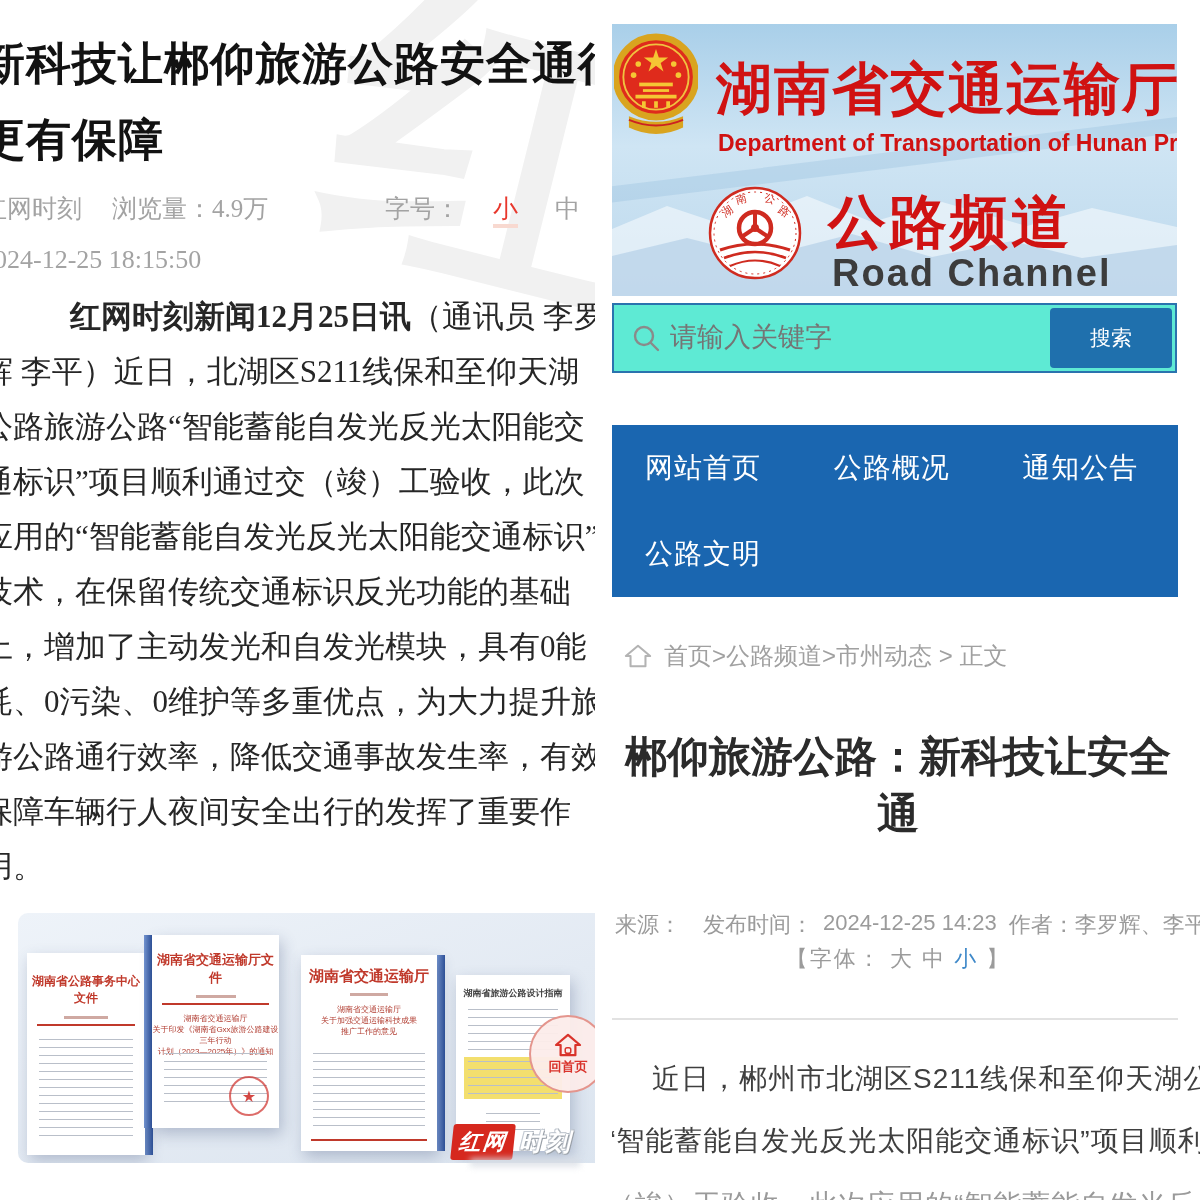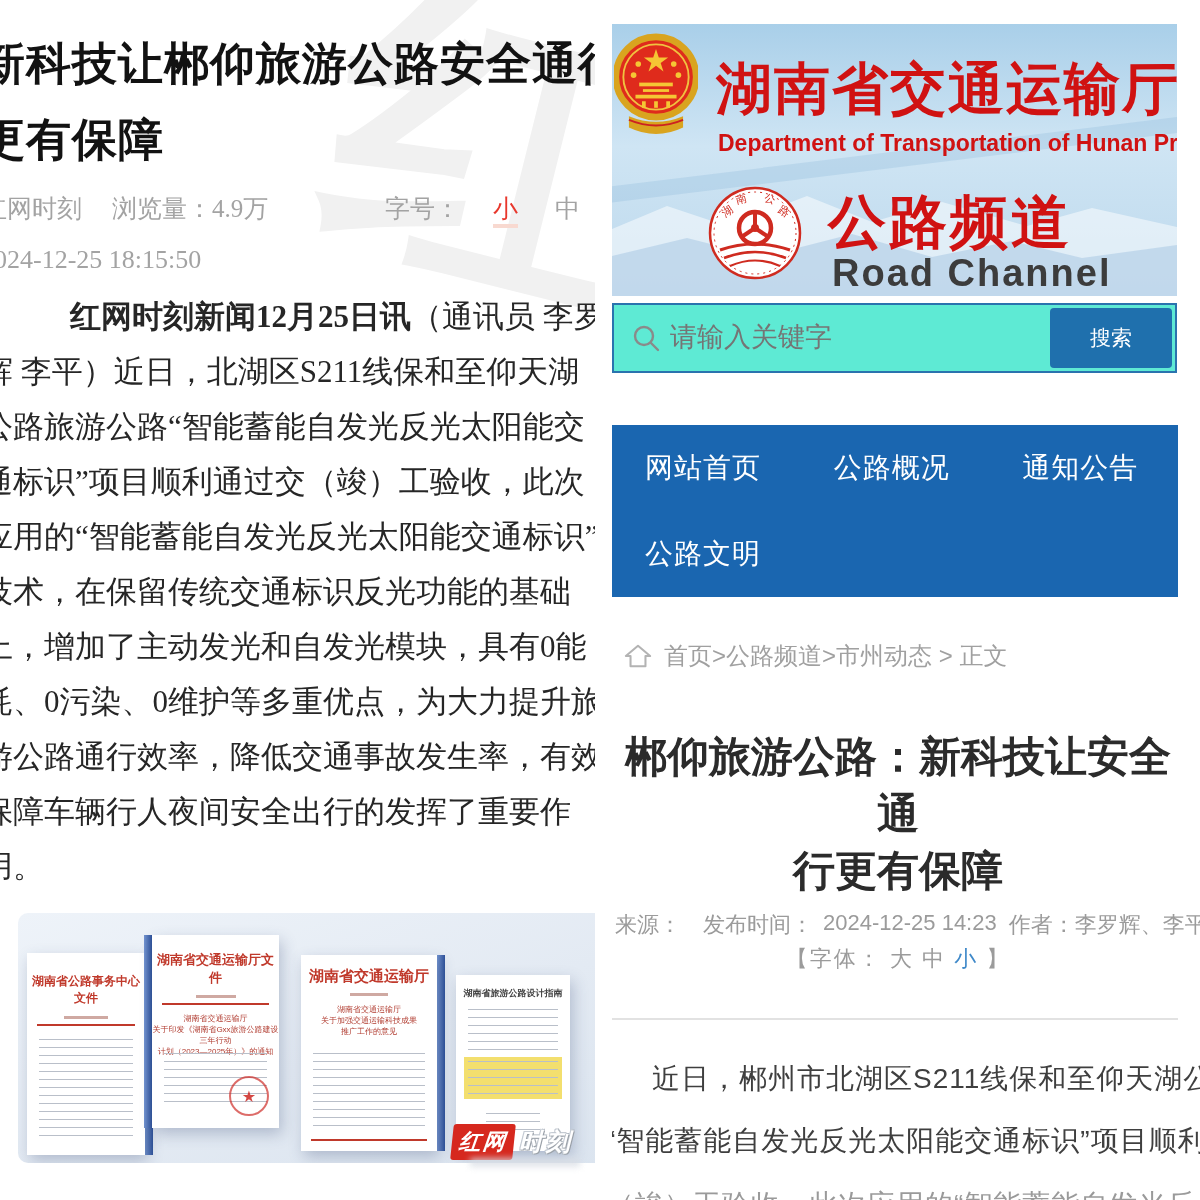--- a/index.html
+++ b/index.html
@@ -136,20 +136,27 @@
       <div class="doc" style="left:438px;top:62px;width:114px;height:176px;">
         <div style="font-size:9px;font-weight:bold;color:#444;text-align:center;margin-top:12px;">湖南省旅游公路设计指南</div>
         <div class="tl" style="top:34px;height:42px;"></div>
         <div style="position:absolute;left:8px;right:8px;top:82px;height:42px;background:#f3df6e;">
           <div class="tl" style="left:4px;right:4px;top:4px;height:34px;"></div>
         </div>
         <div class="tl" style="top:138px;height:22px;left:30px;right:30px;"></div>
       </div>
     </figure>
 
+    <div class="abs" id="home-float">
+      <svg width="28" height="24" viewBox="0 0 30 26">
+        <path d="M15 2 L28 13 L23 13 L23 24 L7 24 L7 13 L2 13 Z" fill="none" stroke="#d9332b" stroke-width="2.4" stroke-linejoin="round"></path>
+        <rect x="12" y="16" width="6" height="6" fill="none" stroke="#d9332b" stroke-width="1.6" rx="2"></rect>
+      </svg>
+      <span>回首页</span>
+    </div>
 
     <div class="abs" id="rn-logo">
       <span class="rn1">红网</span>
       <span class="rn2">时刻</span>
     </div>
     <div class="abs" id="rn-reflect"></div>
   </section>
 
   <section id="right-page">
 
@@ -221,21 +228,20 @@
 
     <div class="abs" id="breadcrumb">
       <svg width="28" height="26" viewBox="0 0 30 26" style="margin-right:12px;">
         <path d="M15 2 L28 13 L23 13 L23 24 L7 24 L7 13 L2 13 Z" fill="none" stroke="#b3b3b3" stroke-width="2.2" stroke-linejoin="round"></path>
       </svg>
       <span>首页&gt;公路频道&gt;市州动态 &gt; 正文</span>
     </div>
 
     <h1 class="abs" id="r-title" style="margin:0;">
       <div>郴仰旅游公路：新科技让安全通</div>
-      <div>行更有保障</div>
     </h1>
 
     <div class="abs" id="r-meta">
       <span>来源：</span>
       <span class="gap"></span>
       <span>发布时间：</span>
       <span class="gap" style="width:10px;"></span>
       <span>2024-12-25 14:23</span>
       <span class="gap" style="width:12px;"></span>
       <span>作者：</span>

